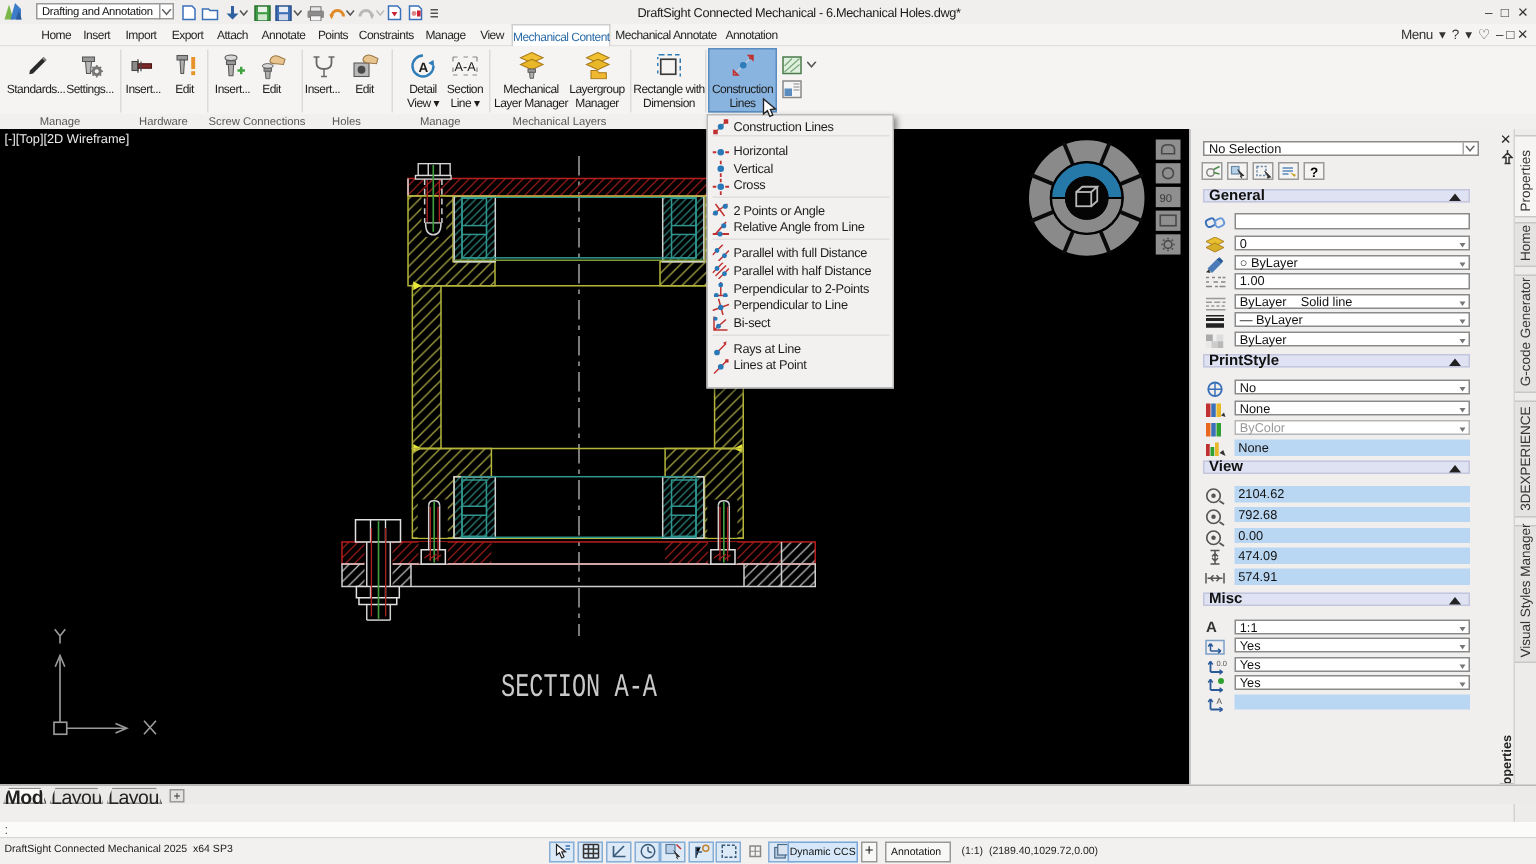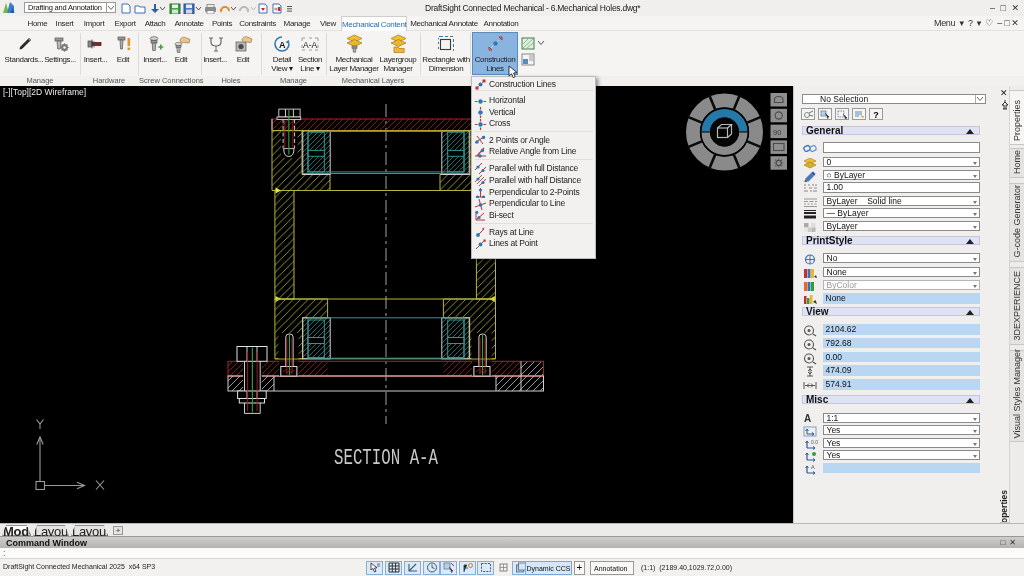--- a/index.html
+++ b/index.html
@@ -407,21 +407,21 @@
         <circle cx="778.7" cy="163" r="2.6"></circle>
             <path d="M778.7,159.5 v-1 M778.7,166.5 v1 M775.2,163 h-1 M782.2,163 h1 M776.2,160.5 l-.8,-.8 M781.2,165.5 l.8,.8 M781.2,160.5 l.8,-.8 M776.2,165.5 l-.8,.8"></path>
       </g>
       <text x="773" y="134.5" font-size="7.5" fill="#3a3a3a" font-family="'Liberation Sans',sans-serif">90</text>
     </g>
 
     <text x="3" y="95" font-size="8.5" fill="#ececec" font-family="'Liberation Sans',sans-serif">[-][Top][2D Wireframe]</text>
   </svg>
   </div>
   <div class="abs" id="rpanel">
-    <div class="abs" style="left:8px;top:7.5px;width:184px;height:10px;background:#fff;border:1px solid #8a8a8a;font-size:8.5px;line-height:9px;color:#111;padding-left:17px">No Selection</div>
+    <div class="abs" style="left:8px;top:7.5px;width:184px;height:10px;background:#fff;border:1px solid #8a8a8a;font-size:8.5px;line-height:9px;color:#111;padding-left:3px">No Selection</div>
     <div class="abs" style="left:181px;top:8.5px;width:10px;height:8px;border-left:1px solid #aaa"></div>
     <svg class="abs" style="left:183px;top:11px" width="7" height="5">
         <path d="M0 0 L3 3.5 L6 0" fill="none" stroke="#666" stroke-width="1"></path>
       </svg>
     <div class="abs" style="left:206px;top:2px;font-size:9px;color:#222">✕</div>
     <svg class="abs" style="left:207px;top:14px" width="8" height="10">
         <path d="M2,1 h4 M3,1 v4 h-2 l3,3 3,-3 h-2 v-4 M4,8 v2" stroke="#333" stroke-width="1" fill="none" transform="rotate(180 4 5)"></path>
       </svg>
 
     <div class="abs" style="left:7px;top:22px;width:14px;height:12px;border:1px solid #9a9a9a;background:#f5f4f2"></div>
@@ -673,21 +673,20 @@
         <circle cx="5.5" cy="5.5" r="1.9" fill="#2878b8"></circle>
         <rect x="8.5" y="0.5" width="2.2" height="2.2" fill="#c03030"></rect>
       </svg>
   </div>
   <div class="abs" id="mtabs">
     <div class="mtab" style="left:2px;width:29px;background:#fbfbfa;font-weight:bold">Model</div>
     <div class="mtab" style="left:33px;width:36px">Layout1</div>
     <div class="mtab" style="left:71px;width:37px">Layout2</div>
     <div class="abs" style="left:113px;top:2px;width:10px;height:9px;background:#e4e3e1;border:1px solid #9a9998;font-size:8px;line-height:8px;text-align:center;color:#333">+</div>
   </div>
-  <div class="abs" id="cmdbar">Command Window<span style="position:absolute;right:4px;top:0;font-weight:normal;font-size:8px;color:#333;letter-spacing:4px">□✕</span></div>
   <div class="abs" id="cmdin">:</div>
   <div class="abs" id="statusbar">
     <div class="abs" style="left:3px;top:4px;font-size:7px;color:#222">DraftSight Connected Mechanical 2025&nbsp;&nbsp;x64 SP3</div>
     <div class="sic" style="left:366px"></div>
     <div class="sic" style="left:385px"></div>
     <div class="sic" style="left:404px"></div>
     <div class="sic" style="left:422.5px"></div>
     <div class="sic" style="left:440px"></div>
     <div class="sic" style="left:458.5px"></div>
     <div class="sic" style="left:477px"></div>

